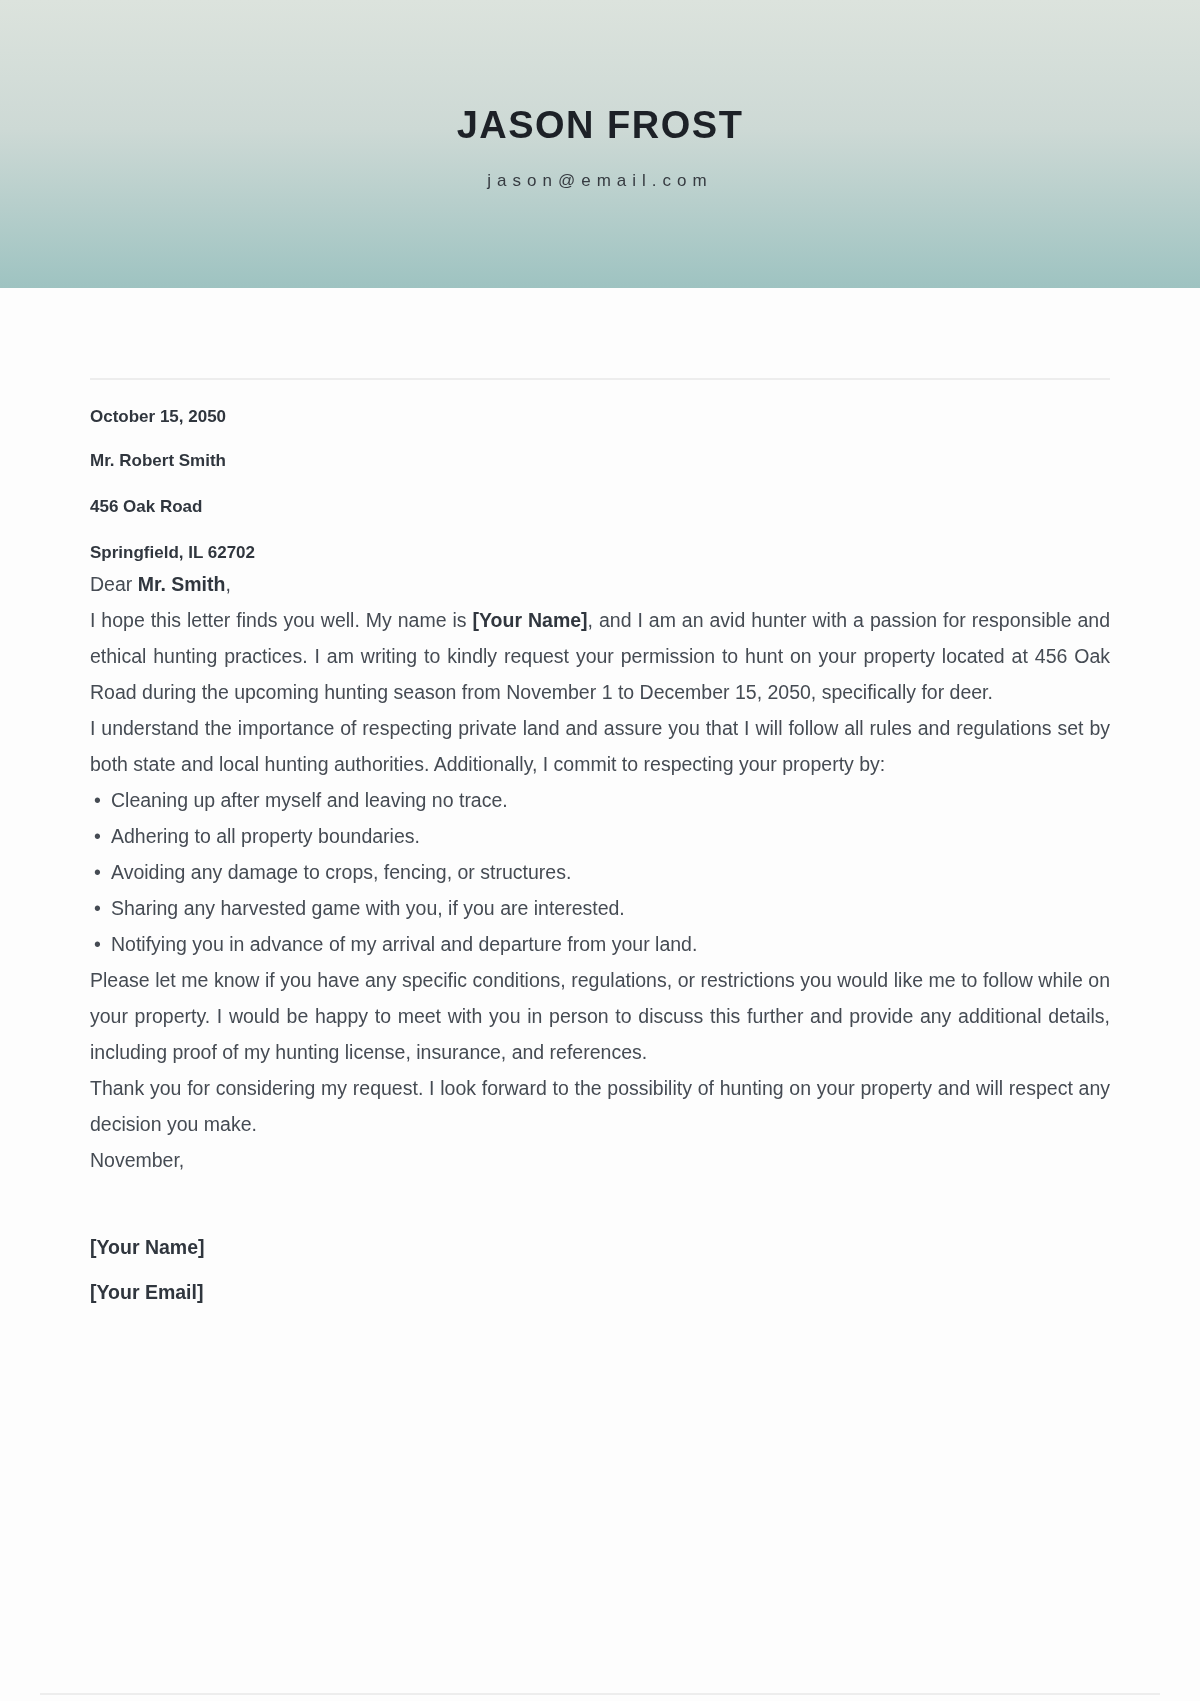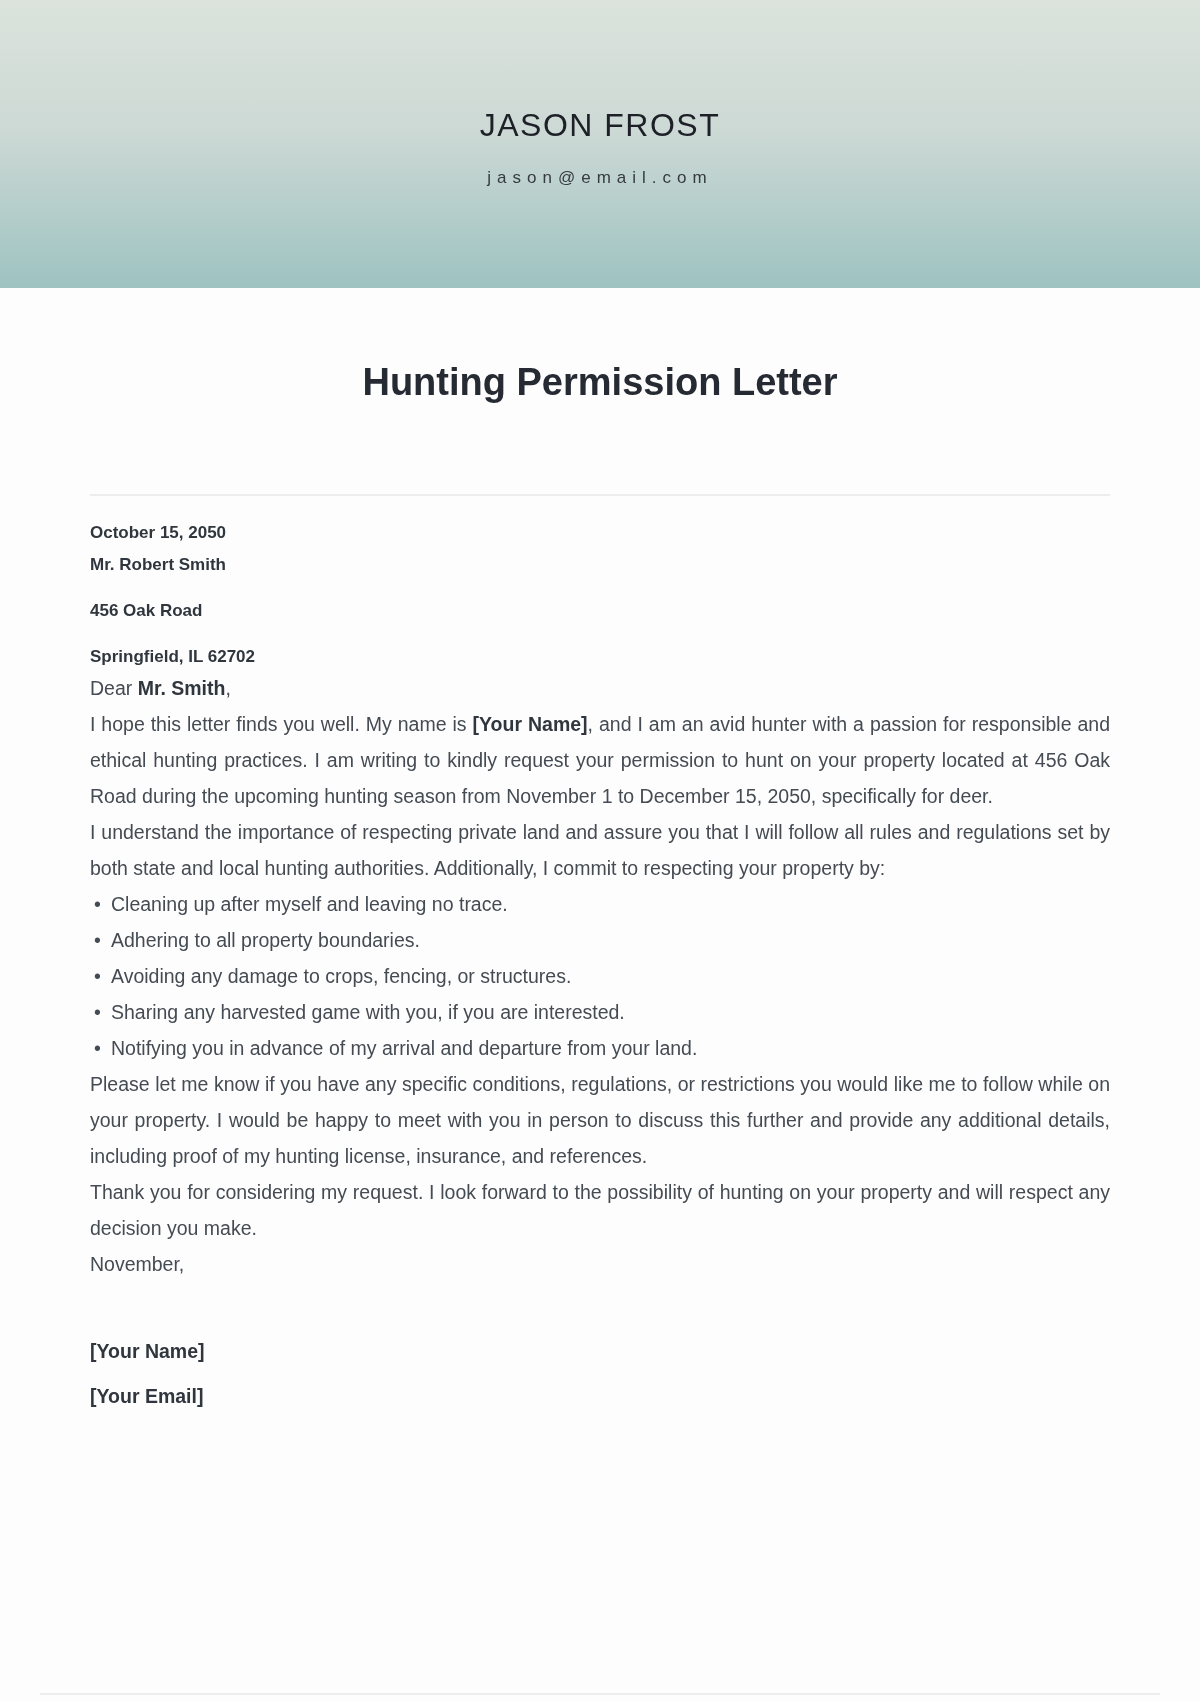--- a/index.html
+++ b/index.html
@@ -20,22 +20,22 @@
   .hero {
     height: 288px;
     background: linear-gradient(180deg, #dce3dd 0%, #cdd9d5 45%, #9ec3c1 100%);
     display: flex;
     flex-direction: column;
     align-items: center;
     justify-content: center;
     padding-top: 6px;
   }
   .hero-name {
-    font-size: 32px;
-    font-weight: 400;
+    font-size: 38px;
+    font-weight: 700;
     letter-spacing: 1.5px;
     color: #1d2127;
   }
   .hero-email {
     margin-top: 24px;
     font-size: 17px;
     letter-spacing: 6px;
     color: #363b41;
   }
   
@@ -57,21 +57,21 @@
     margin-top: 90px;
   }
   
   .addr {
     font-size: 17px;
     line-height: 26px;
     font-weight: 700;
     color: #30363e;
   }
   .addr-date   { margin-top: 24px; }
-  .addr-name   { margin-top: 6px; }
+  .addr-name   { margin-top: 18px; }
   .addr-street { margin-top: 20px; }
   .addr-city   { margin-top: 20px; }
   
   .body-text {
     font-size: 19.5px;
     line-height: 36px;
     color: #454b53;
   }
   .body-text strong { color: #30363e; font-weight: 700; }
   .para { text-align: justify; }
@@ -105,21 +105,20 @@
 
 <div class="page">
 
   <header class="hero">
     <div class="hero-name">JASON FROST</div>
     <div class="hero-email">jason@email.com</div>
   </header>
 
   <main class="content">
 
-    <h1 class="letter-title">Hunting Permission Letter</h1>
 
     <hr class="rule">
 
     <div>
       <p class="addr addr-date">October 15, 2050</p>
       <p class="addr addr-name">Mr. Robert Smith</p>
       <p class="addr addr-street">456 Oak Road</p>
       <p class="addr addr-city">Springfield, IL 62702</p>
     </div>
 

